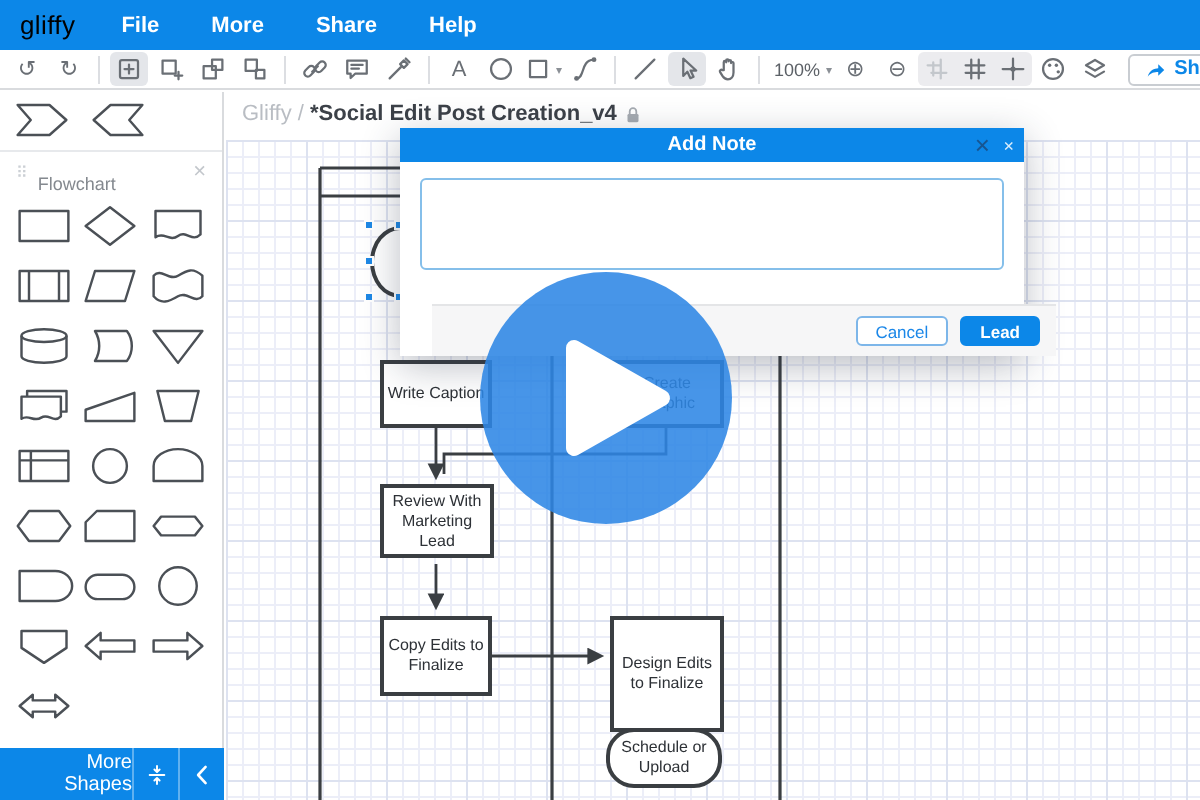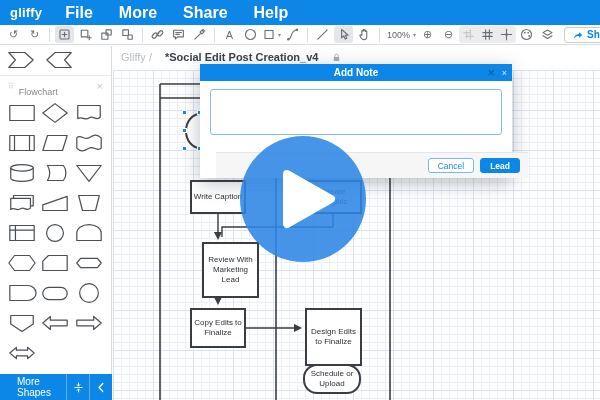--- a/index.html
+++ b/index.html
@@ -1,22 +1,22 @@
 <!DOCTYPE html>
 <html><head>
 <meta charset="utf-8">
 <style>
   * { margin:0; padding:0; box-sizing:border-box; }
   html,body { width:600px; height:400px; overflow:hidden; font-family:"Liberation Sans",sans-serif; background:#fff; }
 
   
   .topbar { position:absolute; left:0; top:0; width:600px; height:25px; background:#0c87e8; display:flex; align-items:center; z-index:10; }
   .logo { display:flex; align-items:center; gap:2px; padding:0 10px 0 8px; }
-  .logo-text { color:#ffffff; font-size:13px; font-weight:bold; letter-spacing:.2px; }
-  .menu { color:#fff; font-size:16px; font-weight:bold; padding:0 13px; cursor:default; }
+  .logo-text { color:#000000; font-size:13px; font-weight:normal; letter-spacing:.2px; }
+  .menu { color:#fff; font-size:11px; font-weight:bold; padding:0 13px; cursor:default; }
 
   
   .toolbar { position:absolute; left:0; top:25px; width:600px; height:20px; background:#fff; border-bottom:1px solid #d9dbde; display:flex; align-items:center; padding-left:3px; z-index:10; }
   .tool { height:17px; min-width:19px; display:flex; align-items:center; justify-content:center; border-radius:3px; margin:0 1px; color:#6a6f75; font-size:11px; }
   .tool.active { background:#e4e6ea; }
   .tool.group { background:#ececef; border-radius:0; margin:0; }
   .tool.group-start { border-radius:3px 0 0 3px; }
   .tool.group-end { border-radius:0 3px 3px 0; }
   .tool svg { width:15px; height:15px; }
   .tsep { width:1px; height:14px; background:#dcdee2; margin:0 4px; }
@@ -34,27 +34,27 @@
   .side-top-row .cell { width:34px; height:22px; }
   .sec-head { display:flex; align-items:center; height:20px; padding:0 8px; color:#84898f; font-size:9px; }
   .grip { color:#ccd0d5; font-size:8px; margin-right:6px; letter-spacing:-1px; }
   .sec-title { flex:1;margin-top:12px; }
   .sec-close { color:#c3c7cc; font-size:11px; }
   .shape-grid { display:grid; grid-template-columns:repeat(3,1fr); padding:2px 5px; }
   .shape-cell { height:30px; display:flex; align-items:center; justify-content:center; }
   .shape-cell svg, .side-top-row svg { width:30px; height:22px; }
   .shp { stroke:#4b5056; stroke-width:1.3; fill:#fff; stroke-linejoin:round; }
   .more-bar { position:absolute; left:0; bottom:0; width:112px; height:26px; background:#0c87e8; display:flex; align-items:stretch; }
-  .more-label { flex:1; color:#fff; font-size:10px; display:flex; align-items:center; padding-left:17px; }
+  .more-label { flex:1; color:#fff; font-size:10px; display:flex; align-items:center; padding-left:17px;text-align:right; }
   .more-ic { width:23px; display:flex; align-items:center; justify-content:center; border-left:1px solid rgba(255,255,255,.35); }
   .more-ic svg { width:13px; height:13px; }
 
   
   .doc-strip { position:absolute; left:113px; top:46px; width:487px; height:24px; background:#fff; z-index:1; }
-  .crumb { position:absolute; left:8px; top:5px; font-size:11px; display:flex; align-items:center; gap:13px; white-space:nowrap; }
+  .crumb { position:absolute; left:8px; top:5px; font-size:11px; display:flex; align-items:center; gap:3px; white-space:nowrap; }
   .crumb-root { color:#b9bdc3; }
   .crumb-title { color:#3c4148; font-weight:bold; }
   .crumb svg { width:11px; height:11px; }
   .grid-area { position:absolute; left:113px; top:70px; width:487px; height:330px; background:#fff; z-index:0;
     background-image:
       linear-gradient(#dde2f0 1px, transparent 1px), linear-gradient(90deg,#dde2f0 1px, transparent 1px),
       linear-gradient(#eceef8 1px, transparent 1px), linear-gradient(90deg,#eceef8 1px, transparent 1px);
     background-size:40px 40px,40px 40px,8px 8px,8px 8px; }
   #flow-svg { position:absolute; left:112px; top:45px; width:488px; height:355px; z-index:2; }
   .node { position:absolute; background:#fff; border:2px solid #3a3e42; color:#2d3136; font-size:8px; line-height:1.25; display:flex; align-items:center; justify-content:center; text-align:center; z-index:3; padding:1px; }
@@ -478,21 +478,21 @@
     <div class="handle" style="left: 182px; top: 110px;"></div>
     <div class="handle" style="left: 197px; top: 110px;"></div>
     <div class="handle" style="left: 212px; top: 110px;"></div>
     <div class="handle" style="left: 182px; top: 128px;"></div>
     <div class="handle" style="left: 212px; top: 128px;"></div>
     <div class="handle" style="left: 182px; top: 146px;"></div>
     <div class="handle" style="left: 197px; top: 146px;"></div>
     <div class="handle" style="left: 212px; top: 146px;"></div>
     <div class="node " style="left: 190px; top: 180px; width: 56px; height: 34px;">Write Caption</div>
     <div class="node " style="left: 305px; top: 180px; width: 57px; height: 34px;">Create Graphic</div>
-    <div class="node " style="left: 202px; top: 242px; width: 57px; height: 56px;">Review With Marketing Lead</div>
+    <div class="node " style="left: 190px; top: 242px; width: 57px; height: 37px;">Review With Marketing Lead</div>
     <div class="node " style="left: 190px; top: 308px; width: 56px; height: 40px;">Copy Edits to Finalize</div>
     <div class="node " style="left: 305px; top: 308px; width: 57px; height: 58px;">Design Edits to Finalize</div>
     <div class="node terminator" style="left: 303px; top: 364px; width: 58px; height: 30px;">Schedule or Upload</div>
   </div>
 
 <div class="modal">
   <div class="modal-head">
     <span class="modal-title">Add Note</span>
     <span class="modal-x">×</span>
     <span class="modal-x2">×</span>

